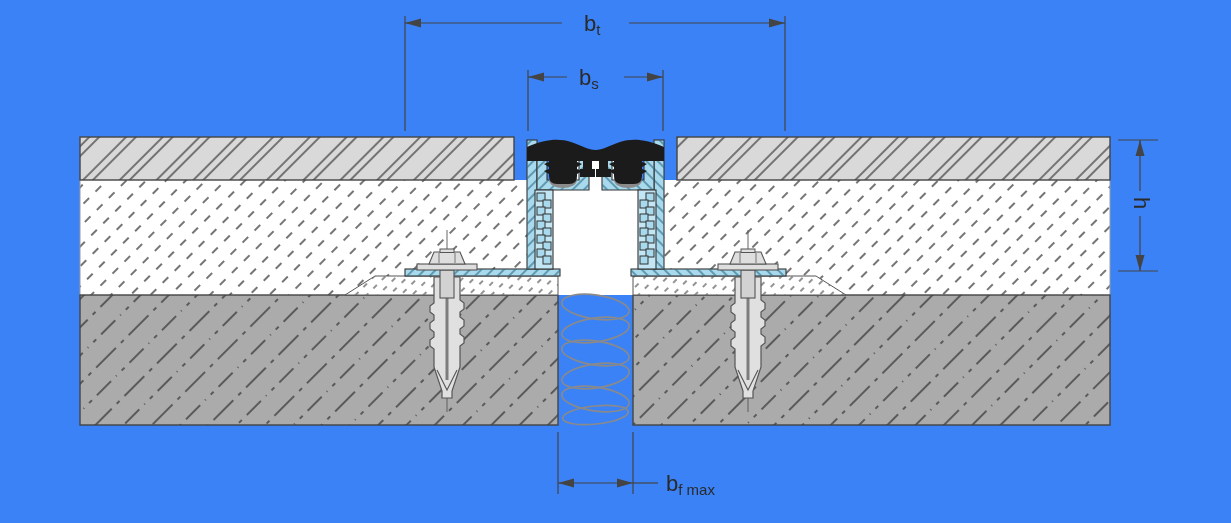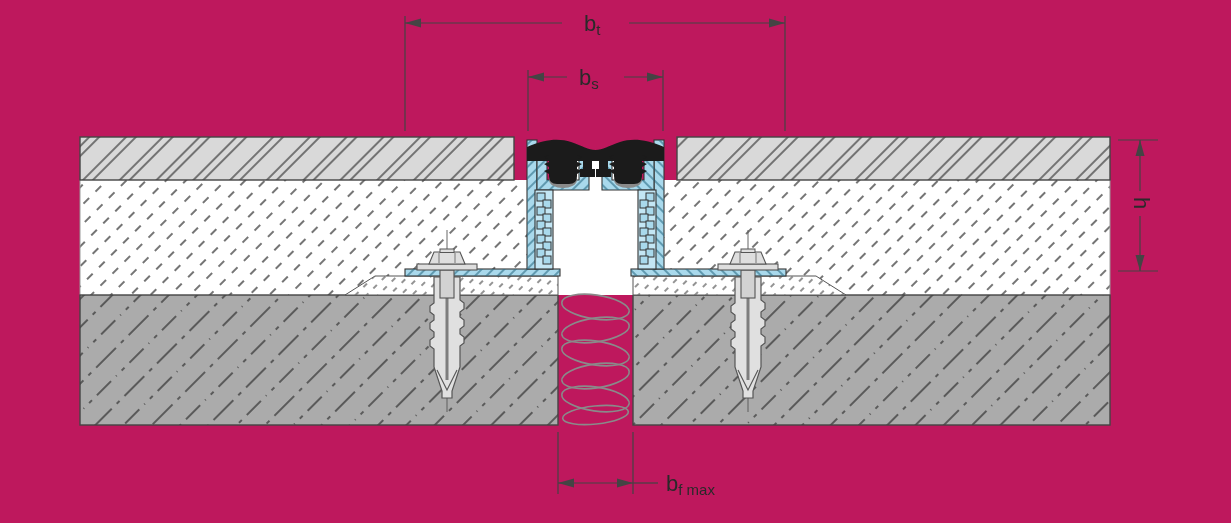--- a/index.html
+++ b/index.html
@@ -1,16 +1,16 @@
 <!DOCTYPE html>
 <html><head>
 <meta charset="utf-8">
 <style>
   html,body{margin:0;padding:0;background:#ffffff;}
-  .stage{position:relative;width:1231px;height:523px;background:#be185d;overflow:hidden;
+  .stage{position:relative;width:1231px;height:523px;background:#3b82f6;overflow:hidden;
          font-family:"Liberation Sans", sans-serif;}
   svg text{font-family:"Liberation Sans", sans-serif;fill:#2a2a2a;}
 </style>
 </head>
 <body>
 
 <div class="stage">
 <svg width="1231" height="523" viewBox="0 0 1231 523">
   <defs>
 

